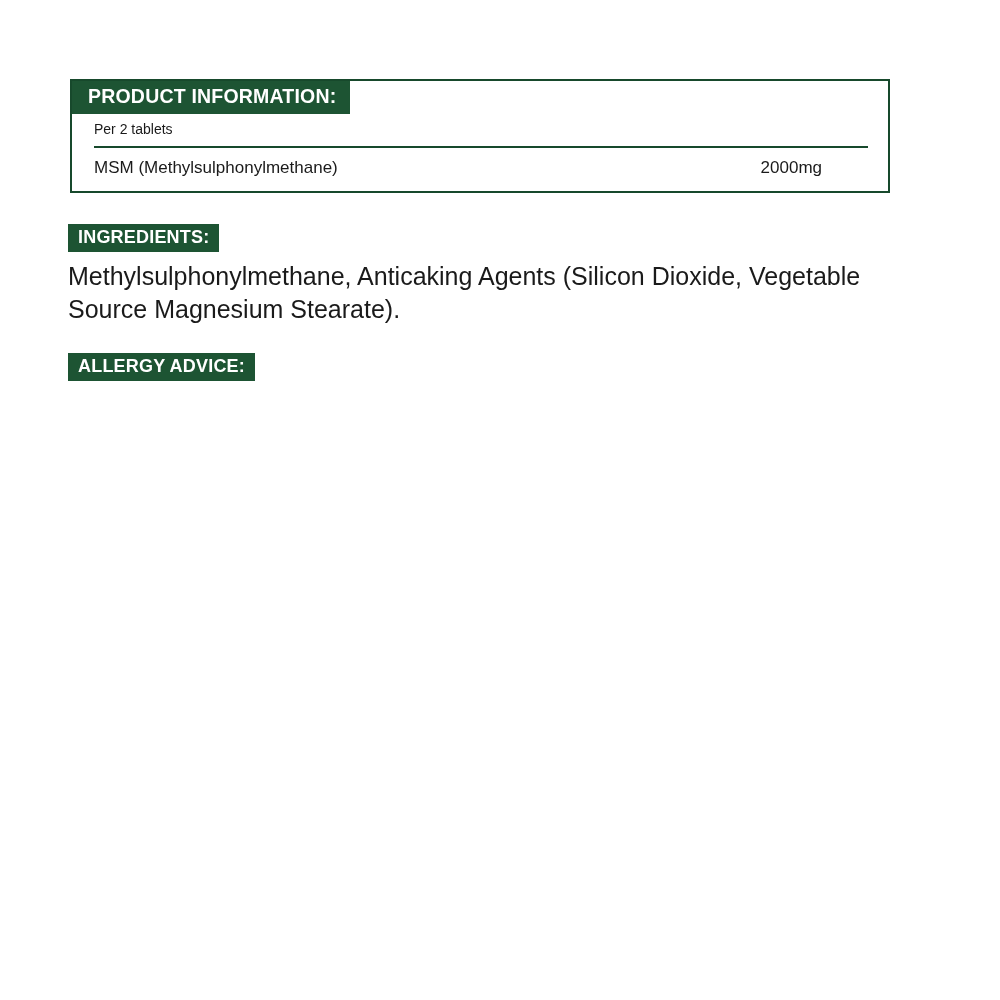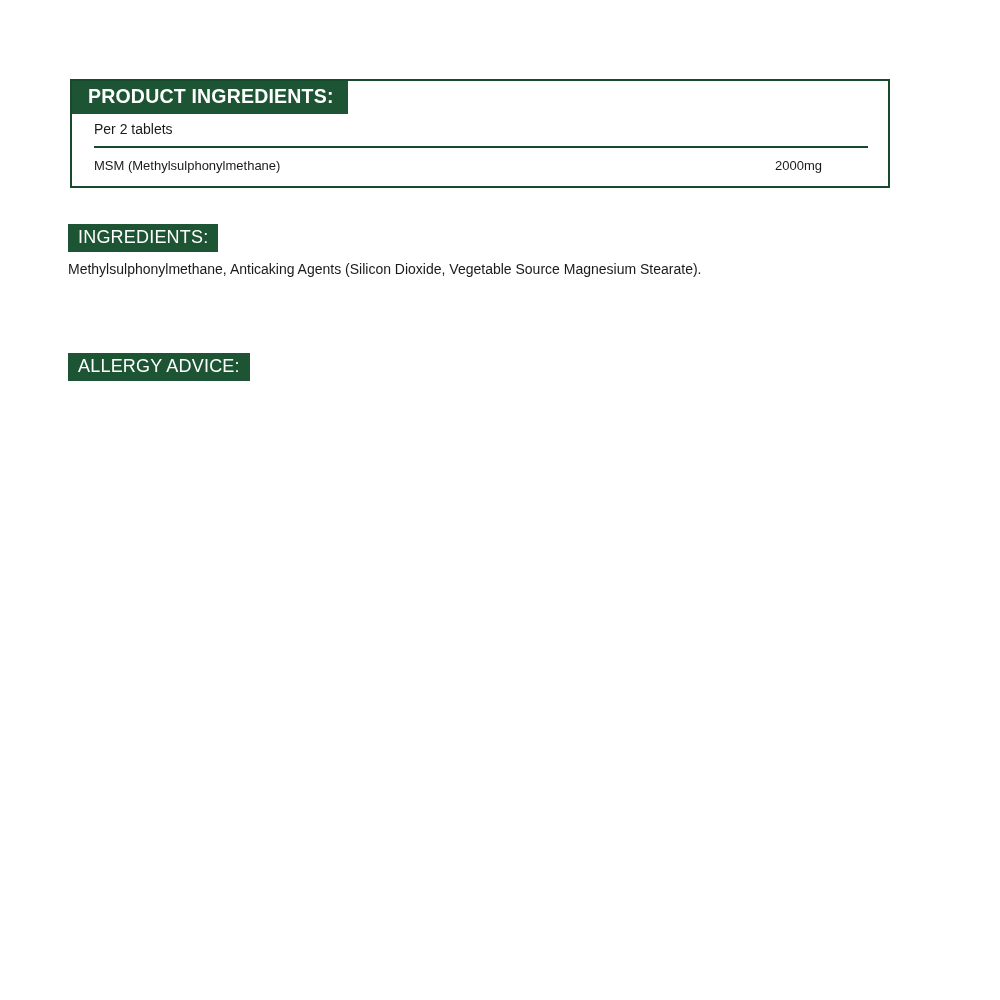--- a/index.html
+++ b/index.html
@@ -54,21 +54,21 @@
     color: #1a1a1a;
     padding: 8px 0 9px 0;
     border-bottom: 2px solid #17492c;
     line-height: 1.1;
   }
 
   .nutrient-row {
     display: flex;
     justify-content: space-between;
     align-items: flex-end;
-    font-size: 13px;
+    font-size: 17px;
     color: #1a1a1a;
     padding: 10px 0 13px 0;
   }
 
   .nutrient-name {
     white-space: nowrap;
   }
 
   .nutrient-amount {
     white-space: nowrap;
@@ -82,42 +82,42 @@
     width: 850px;
   }
 
   .section-ingredients { top: 224px; }
   .section-allergy     { top: 353px; }
 
   .section-heading {
     display: inline-block;
     background: #1d5433;
     color: #ffffff;
-    font-weight: normal;
+    font-weight: bold;
     font-size: 18px;
     letter-spacing: 0.2px;
     padding: 4px 10px 5px 10px;
     line-height: 1.05;
   }
 
   .section-body {
     margin-top: 8px;
-    font-size: 14px;
+    font-size: 25px;
     line-height: 1.34;
     color: #1a1a1a;
     max-width: 845px;
   }
 </style>
 </head>
 <body>
 
 <div class="label-sheet">
 
   <div class="info-panel">
-    <div class="info-panel-heading">PRODUCT INGREDIENTS:</div>
+    <div class="info-panel-heading">PRODUCT INFORMATION:</div>
 
     <div class="info-rows">
       <div class="info-serving">Per 2 tablets</div>
 
       <div class="nutrient-row">
         <span class="nutrient-name">MSM (Methylsulphonylmethane)</span>
         <span class="nutrient-amount">2000mg</span>
       </div>
     </div>
   </div>

